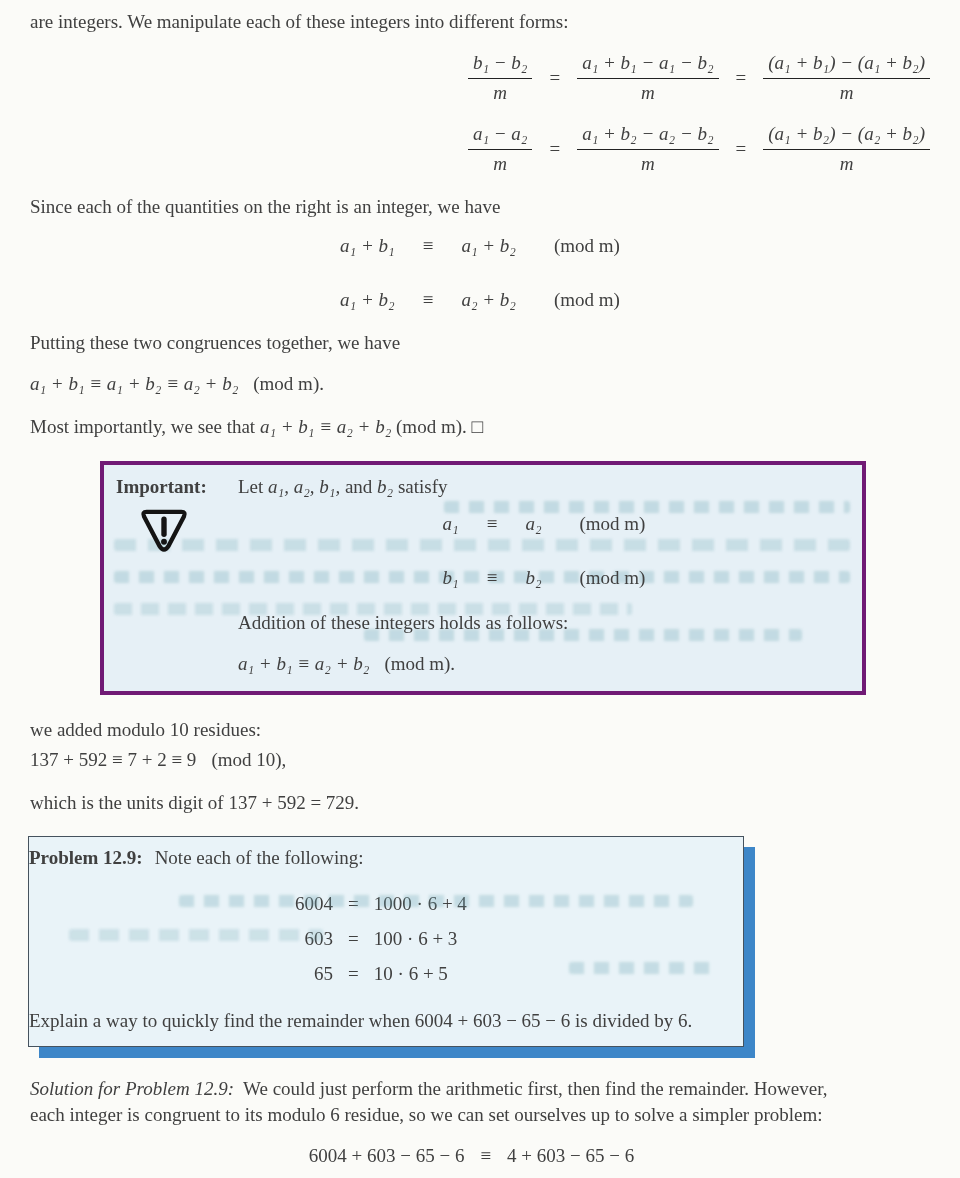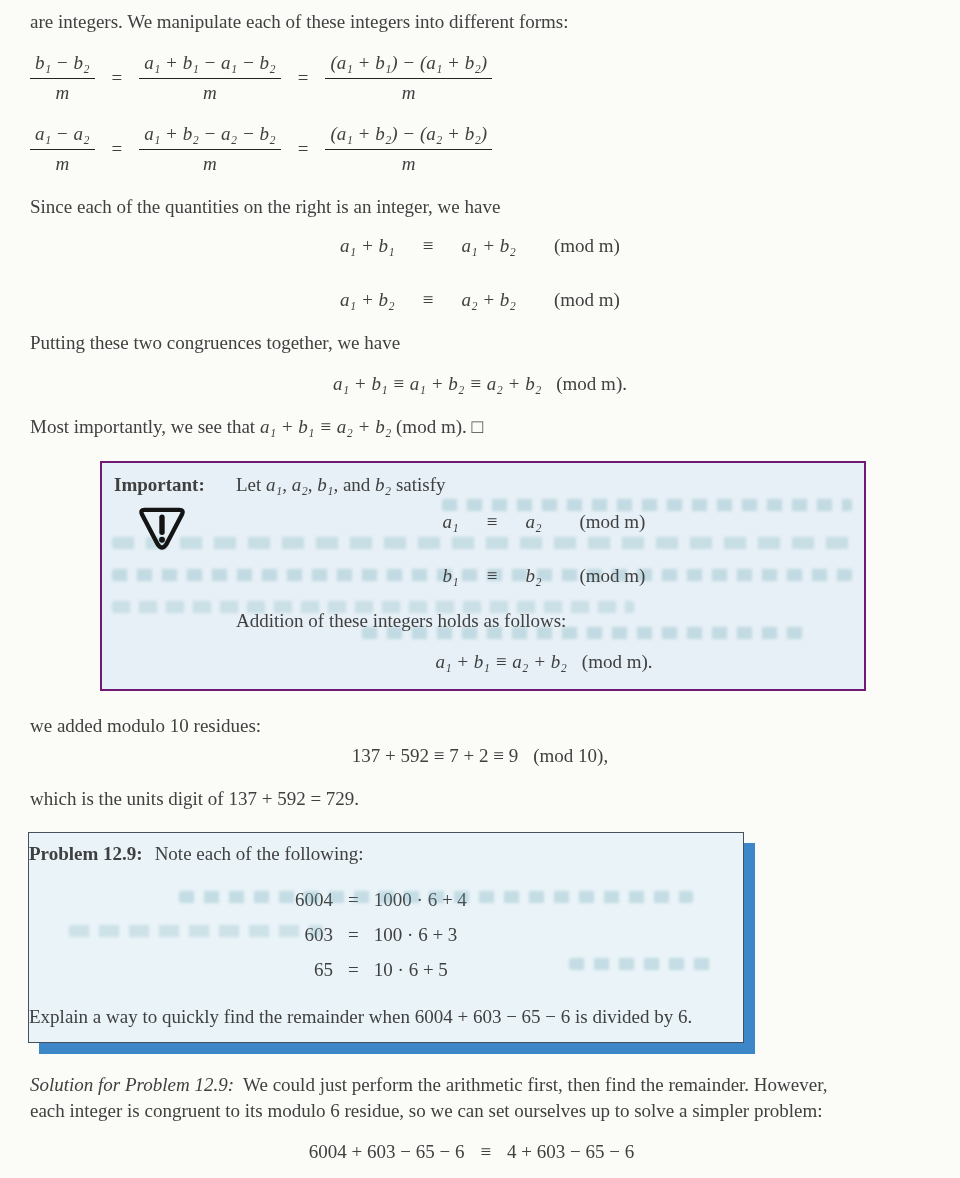--- a/index.html
+++ b/index.html
@@ -10,44 +10,44 @@
     font-family:"Liberation Serif","DejaVu Serif",serif;
     font-size:19px; line-height:26px;
     padding:9px 30px 0 30px; overflow:hidden;
   }
   .it { font-style:italic; }
   .rm { font-style:normal; }
   .bold { font-weight:bold; }
   .para { margin-top:0; }
 
   
-  .frac-row { display:flex; justify-content:flex-start; align-items:center; margin-top:15px; }
+  .frac-row { display:flex; justify-content:flex-end; align-items:center; margin-top:15px; }
   .frac { display:inline-flex; flex-direction:column; align-items:center; }
   .frac .num { padding:0 5px 2px 5px; border-bottom:1.5px solid #222; white-space:nowrap; }
   .frac .den { padding-top:1px; }
   .frac-rel { margin:0 17px; }
 
   
   .cong-grid {
     display:grid; grid-template-columns:auto auto auto auto;
     column-gap:15px; row-gap:5px; width:max-content; margin:13px auto 0 auto;gap:28px;
   }
   .cong-grid .lhs { text-align:right; white-space:nowrap; }
   .cong-grid .rhs { text-align:left; white-space:nowrap; }
   .cong-grid .mod { padding-left:10px; white-space:nowrap; }
 
-  .center-eq { text-align:center; margin-top:15px; }
+  .center-eq { text-align:left; margin-top:15px; }
   .center-eq .mod { margin-left:15px; }
 
   .sect { margin-top:17px; }
 
   
   .important-box {
     position:relative; margin:21px 0 0 70px; width:766px; min-height:184px;
-    background:#e6f0f6; border:2px solid #701a75; padding:9px 12px 14px 12px;
+    background:#e6f0f6; border:4px solid #701a75; padding:9px 12px 14px 12px;
   }
   .imp-grid { display:grid; grid-template-columns:122px 1fr; position:relative; }
   .imp-leftcol { }
   .imp-icon { margin:4px 0 0 22px; display:block; }
   .imp-content { }
   .imp-eqs { margin-top:11px; }
   .imp-addition { margin-top:19px; }
 
   
   .bleed { position:absolute; height:12px; border-radius:3px; pointer-events:none;

